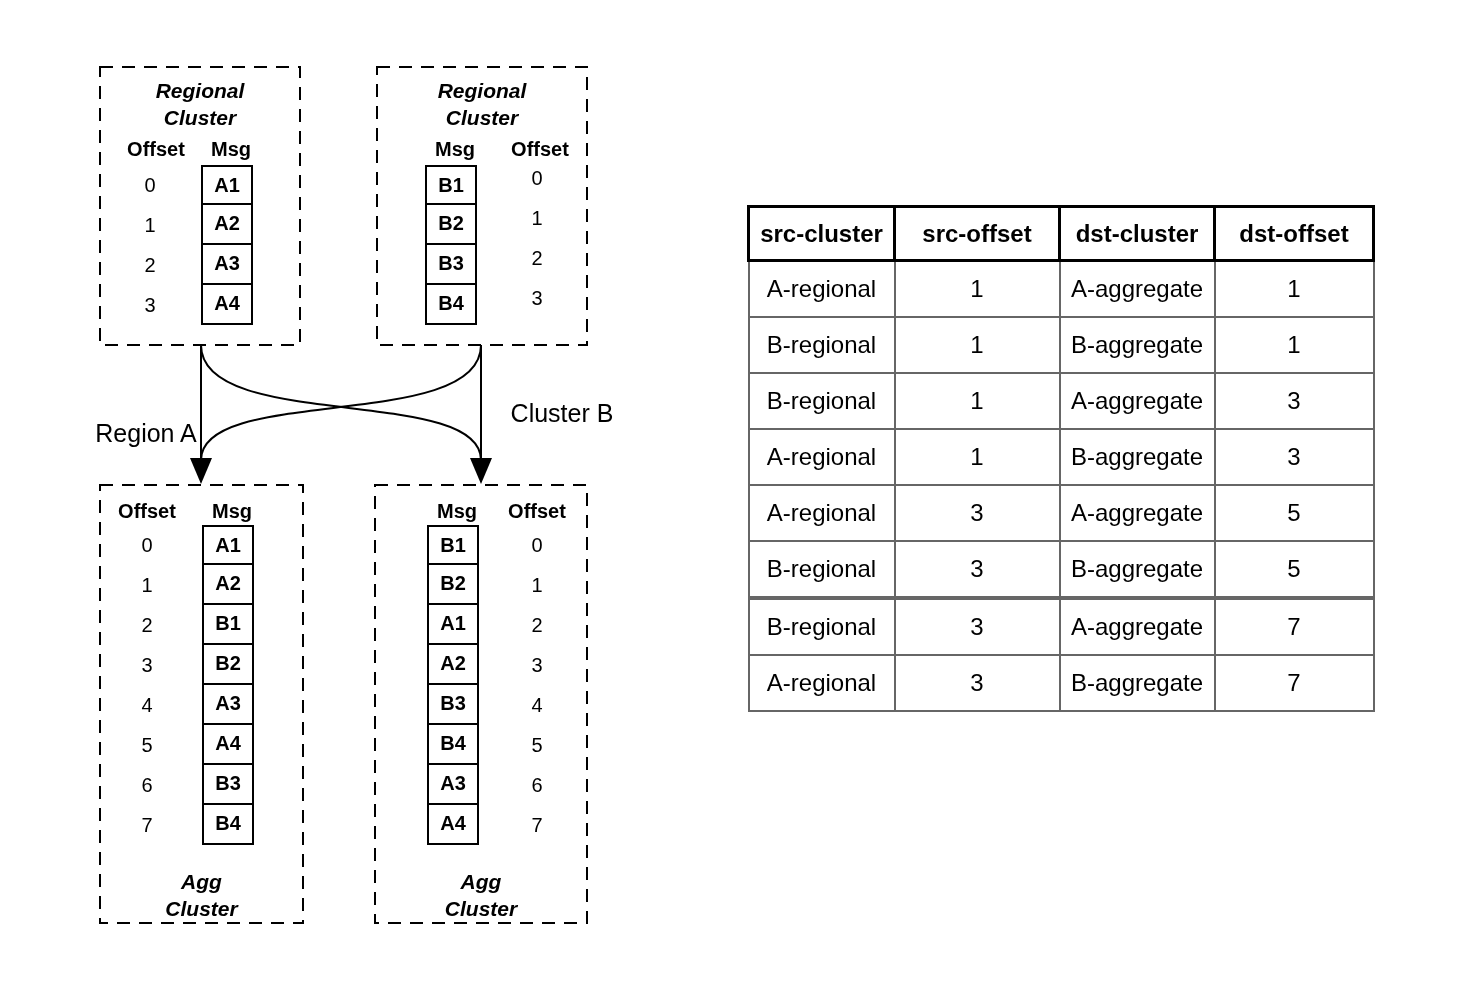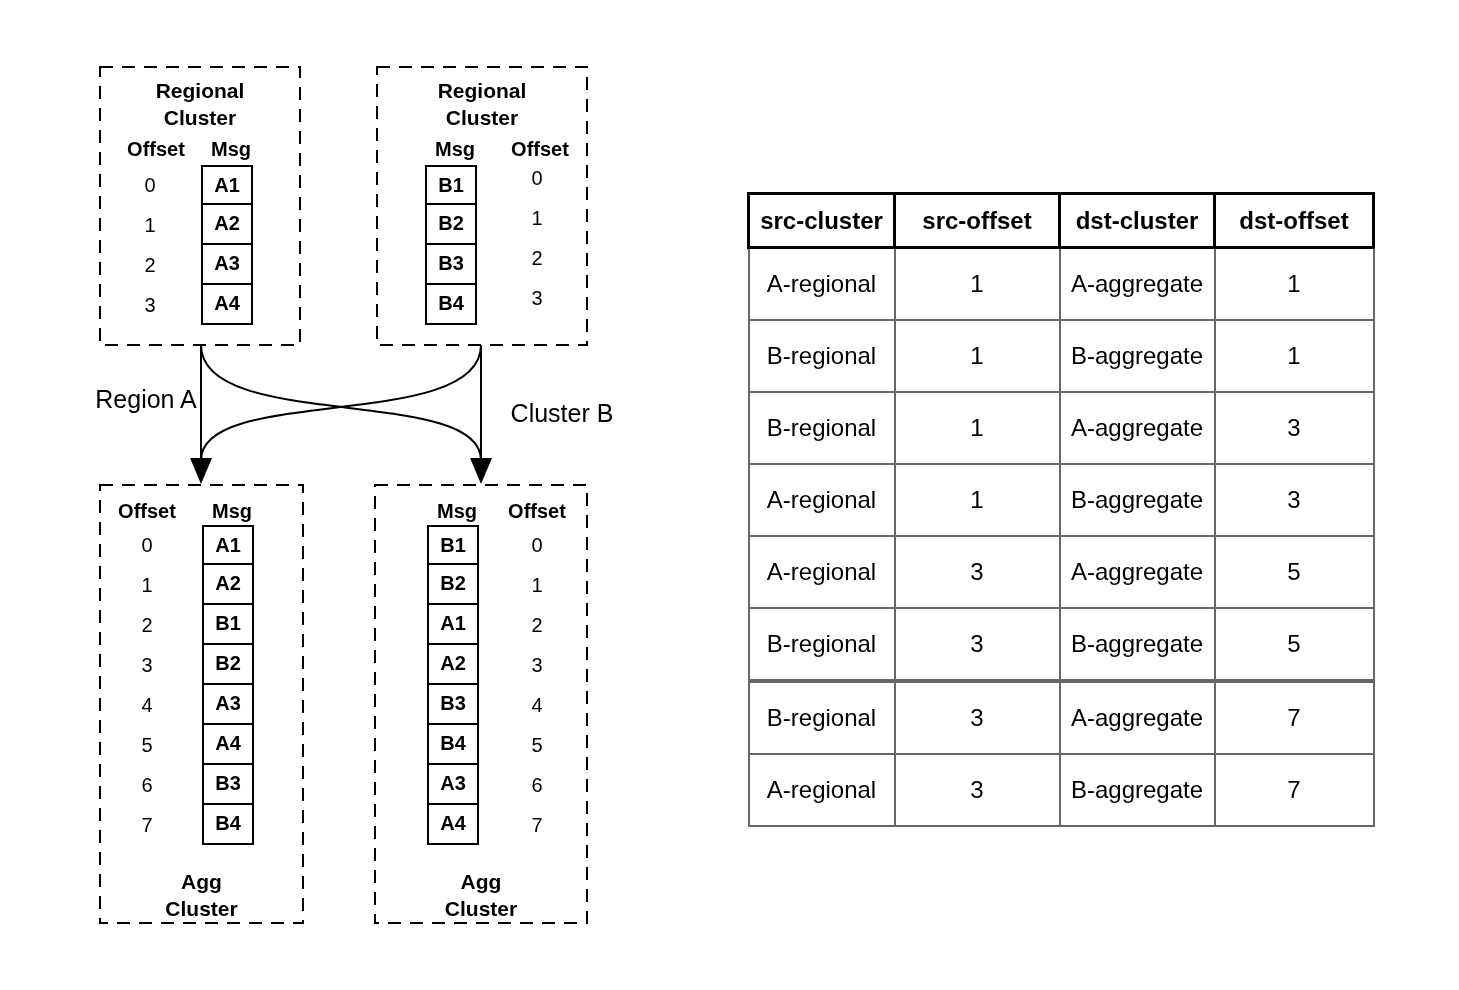--- a/index.html
+++ b/index.html
@@ -14,20 +14,21 @@
   }
   .overlay { position: absolute; left: 0; top: 0; }
 
   .box-title {
     position: absolute;
     font-weight: bold;
     font-size: 21px;
     line-height: 27px;
     text-align: center;
     white-space: pre-line;
+    font-style: italic;
   }
   .col-header {
     position: absolute;
     font-weight: bold;
     font-size: 20px;
     height: 24px;
     line-height: 24px;
     text-align: center;
   }
   .msg-stack { position: absolute; width: 60px; }
@@ -56,41 +57,41 @@
     position: absolute;
     font-size: 25px;
     line-height: 28px;
     width: 130px;
     text-align: center;
   }
 
   .mirror-table {
     position: absolute;
     left: 747px;
-    top: 192px;
+    top: 205px;
     width: 625px;
     border-collapse: collapse;
     table-layout: fixed;
   }
   .mirror-table th {
     border: 3px solid #000000;
     font-size: 24px;
     font-weight: bold;
     height: 51px;
     text-align: center;
     padding: 0;
     background: #fff;
   }
   .mirror-table td {
     border: 2px solid #666666;
     font-size: 24px;
     font-weight: normal;
     height: 54px;
     text-align: center;
-    padding: 8px;
+    padding: 0;
     background: #fff;
   }
   .mirror-table tr.sep td { border-bottom-width: 4px; }
 </style>
 </head>
 <body>
 
 <div class="canvas">
 
   <svg class="overlay" width="1459" height="990" viewBox="0 0 1459 990">
@@ -128,21 +129,21 @@
     <div class="msg-cell">B1</div>
     <div class="msg-cell">B2</div>
     <div class="msg-cell">B3</div>
     <div class="msg-cell">B4</div>
   </div>
   <div class="offset-label" style="left:507px; top:158px;">0</div>
   <div class="offset-label" style="left:507px; top:198px;">1</div>
   <div class="offset-label" style="left:507px; top:238px;">2</div>
   <div class="offset-label" style="left:507px; top:278px;">3</div>
 
-  <div class="region-label" style="left:81px; top:385px;">Region A</div>
+  <div class="region-label" style="left:81px; top:419px;">Region A</div>
   <div class="region-label" style="left:497px; top:399px;">Cluster B</div>
 
   <div class="col-header" style="left:111px; top:499px; width:72px;">Offset</div>
   <div class="col-header" style="left:202px; top:499px; width:60px;">Msg</div>
   <div class="offset-label" style="left:117px; top:525px;">0</div>
   <div class="offset-label" style="left:117px; top:565px;">1</div>
   <div class="offset-label" style="left:117px; top:605px;">2</div>
   <div class="offset-label" style="left:117px; top:645px;">3</div>
   <div class="offset-label" style="left:117px; top:685px;">4</div>
   <div class="offset-label" style="left:117px; top:725px;">5</div>

